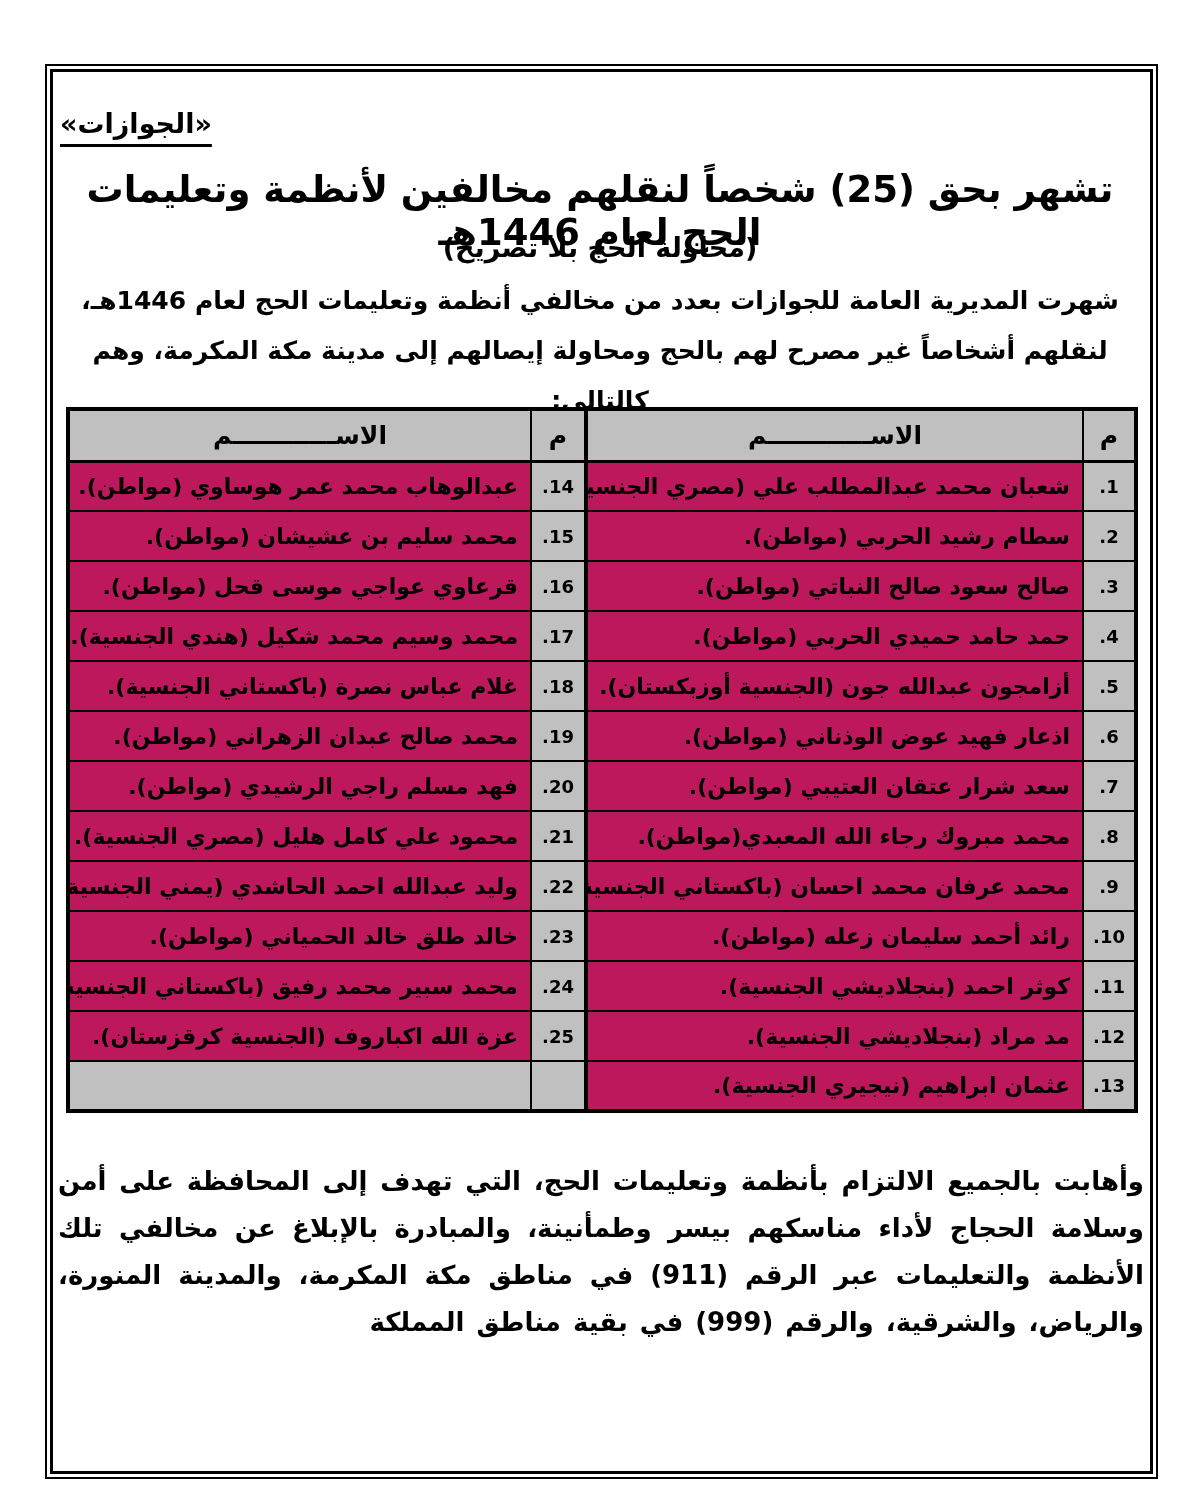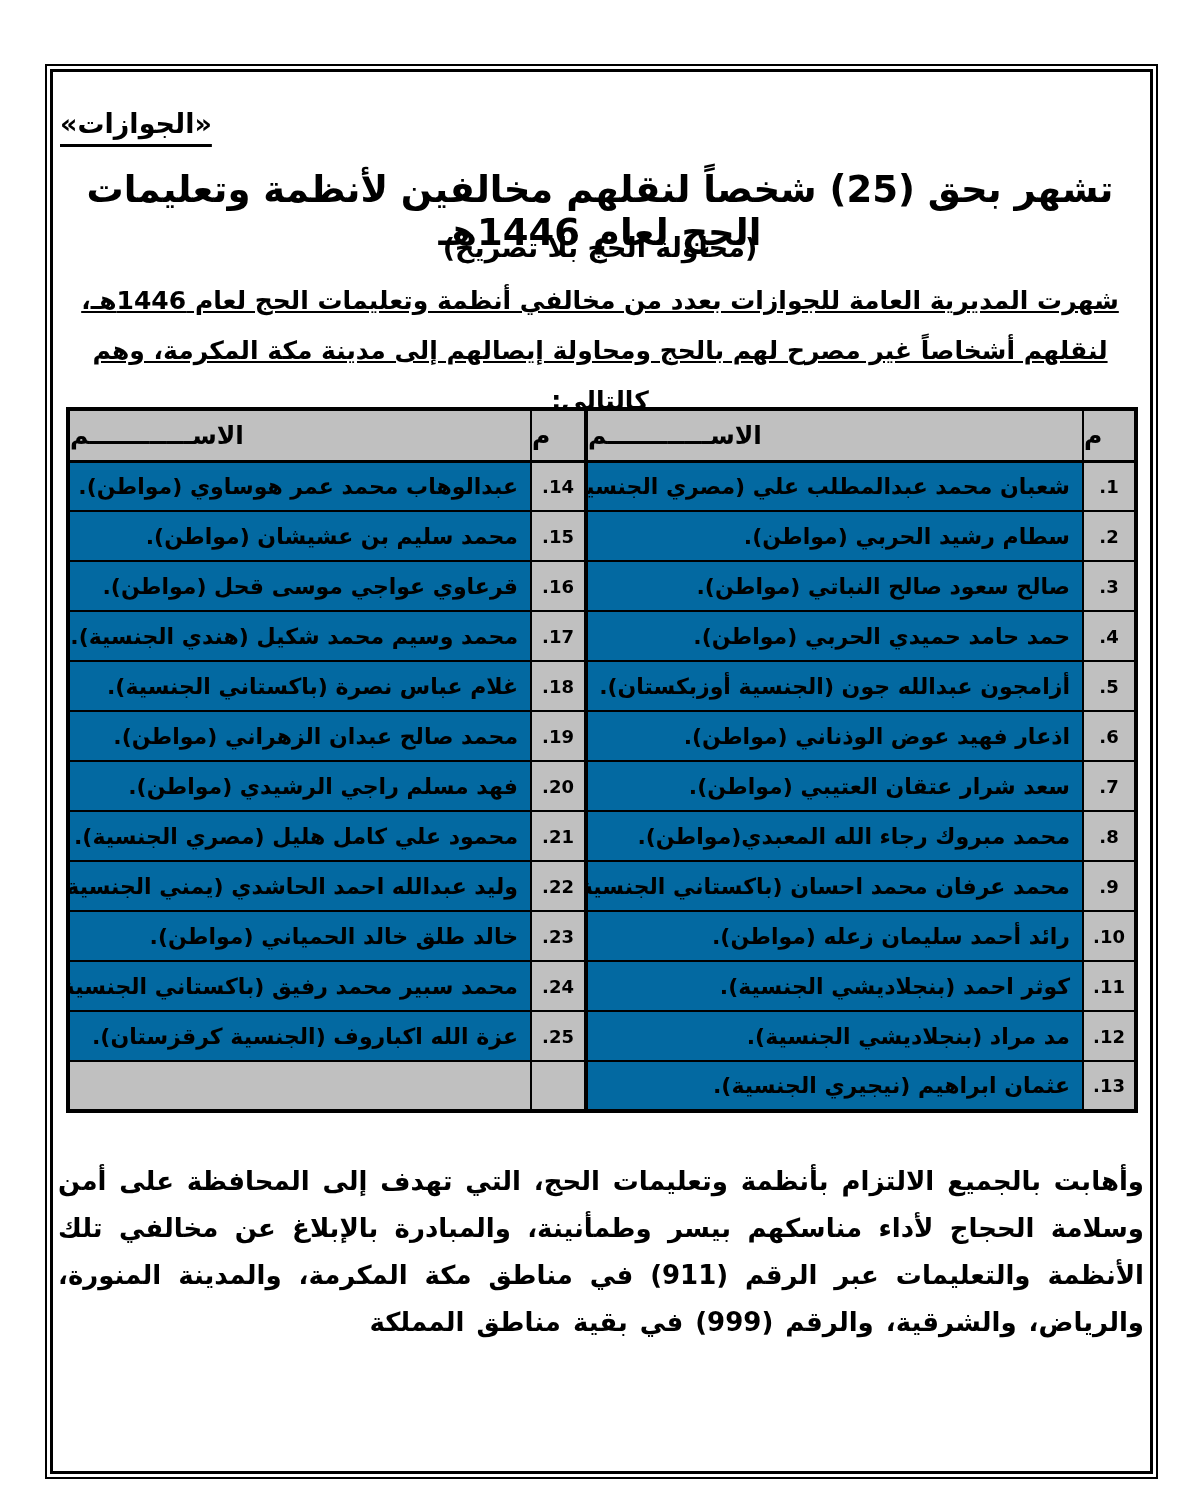--- a/index.html
+++ b/index.html
@@ -26,38 +26,38 @@
   .headline {
     position:absolute; top:168px; left:60px; width:1080px;
     text-align:center; font-size:37px;
   }
   .subtitle {
     position:absolute; top:232px; left:60px; width:1080px;
     text-align:center; font-size:27px;
   }
   .intro {
     position:absolute; top:276px; left:70px; width:1060px;
-    text-align:center; font-size:25px; line-height:50px;text-decoration:underline;
+    text-align:center; font-size:25px; line-height:50px;
   }
 
   table.names {
     position:absolute; top:407px; left:66px; width:1068px;
     border-collapse:collapse; table-layout:fixed;
     border:4px solid #000;
   }
   table.names th, table.names td {
     border:2px solid #000; height:50px; overflow:hidden;
     vertical-align:middle; white-space:nowrap;
   }
   table.names th {
-    height:52px; background:#c0c0c0; font-size:25px; text-align:left;
+    height:52px; background:#c0c0c0; font-size:25px; text-align:center;
     border-bottom-width:3px;
   }
   td.num { background:#c0c0c0; text-align:center; font-size:18px; direction:rtl; }
-  td.name { text-align:right; padding:0 12px 0 4px; font-size:22px; background:#0369a1; }
+  td.name { text-align:right; padding:0 12px 0 4px; font-size:22px; background:#be185d; }
   .half-divider { border-left-width:4px !important; }
   td.gray-empty { background:#c0c0c0; }
 
   .footer-text {
     position:absolute; top:1158px; left:58px; width:1086px;
     font-size:26px; line-height:47px; text-align:justify;
     word-spacing:3px;
   }
   .footer-text p { margin:0; }
 </style>

